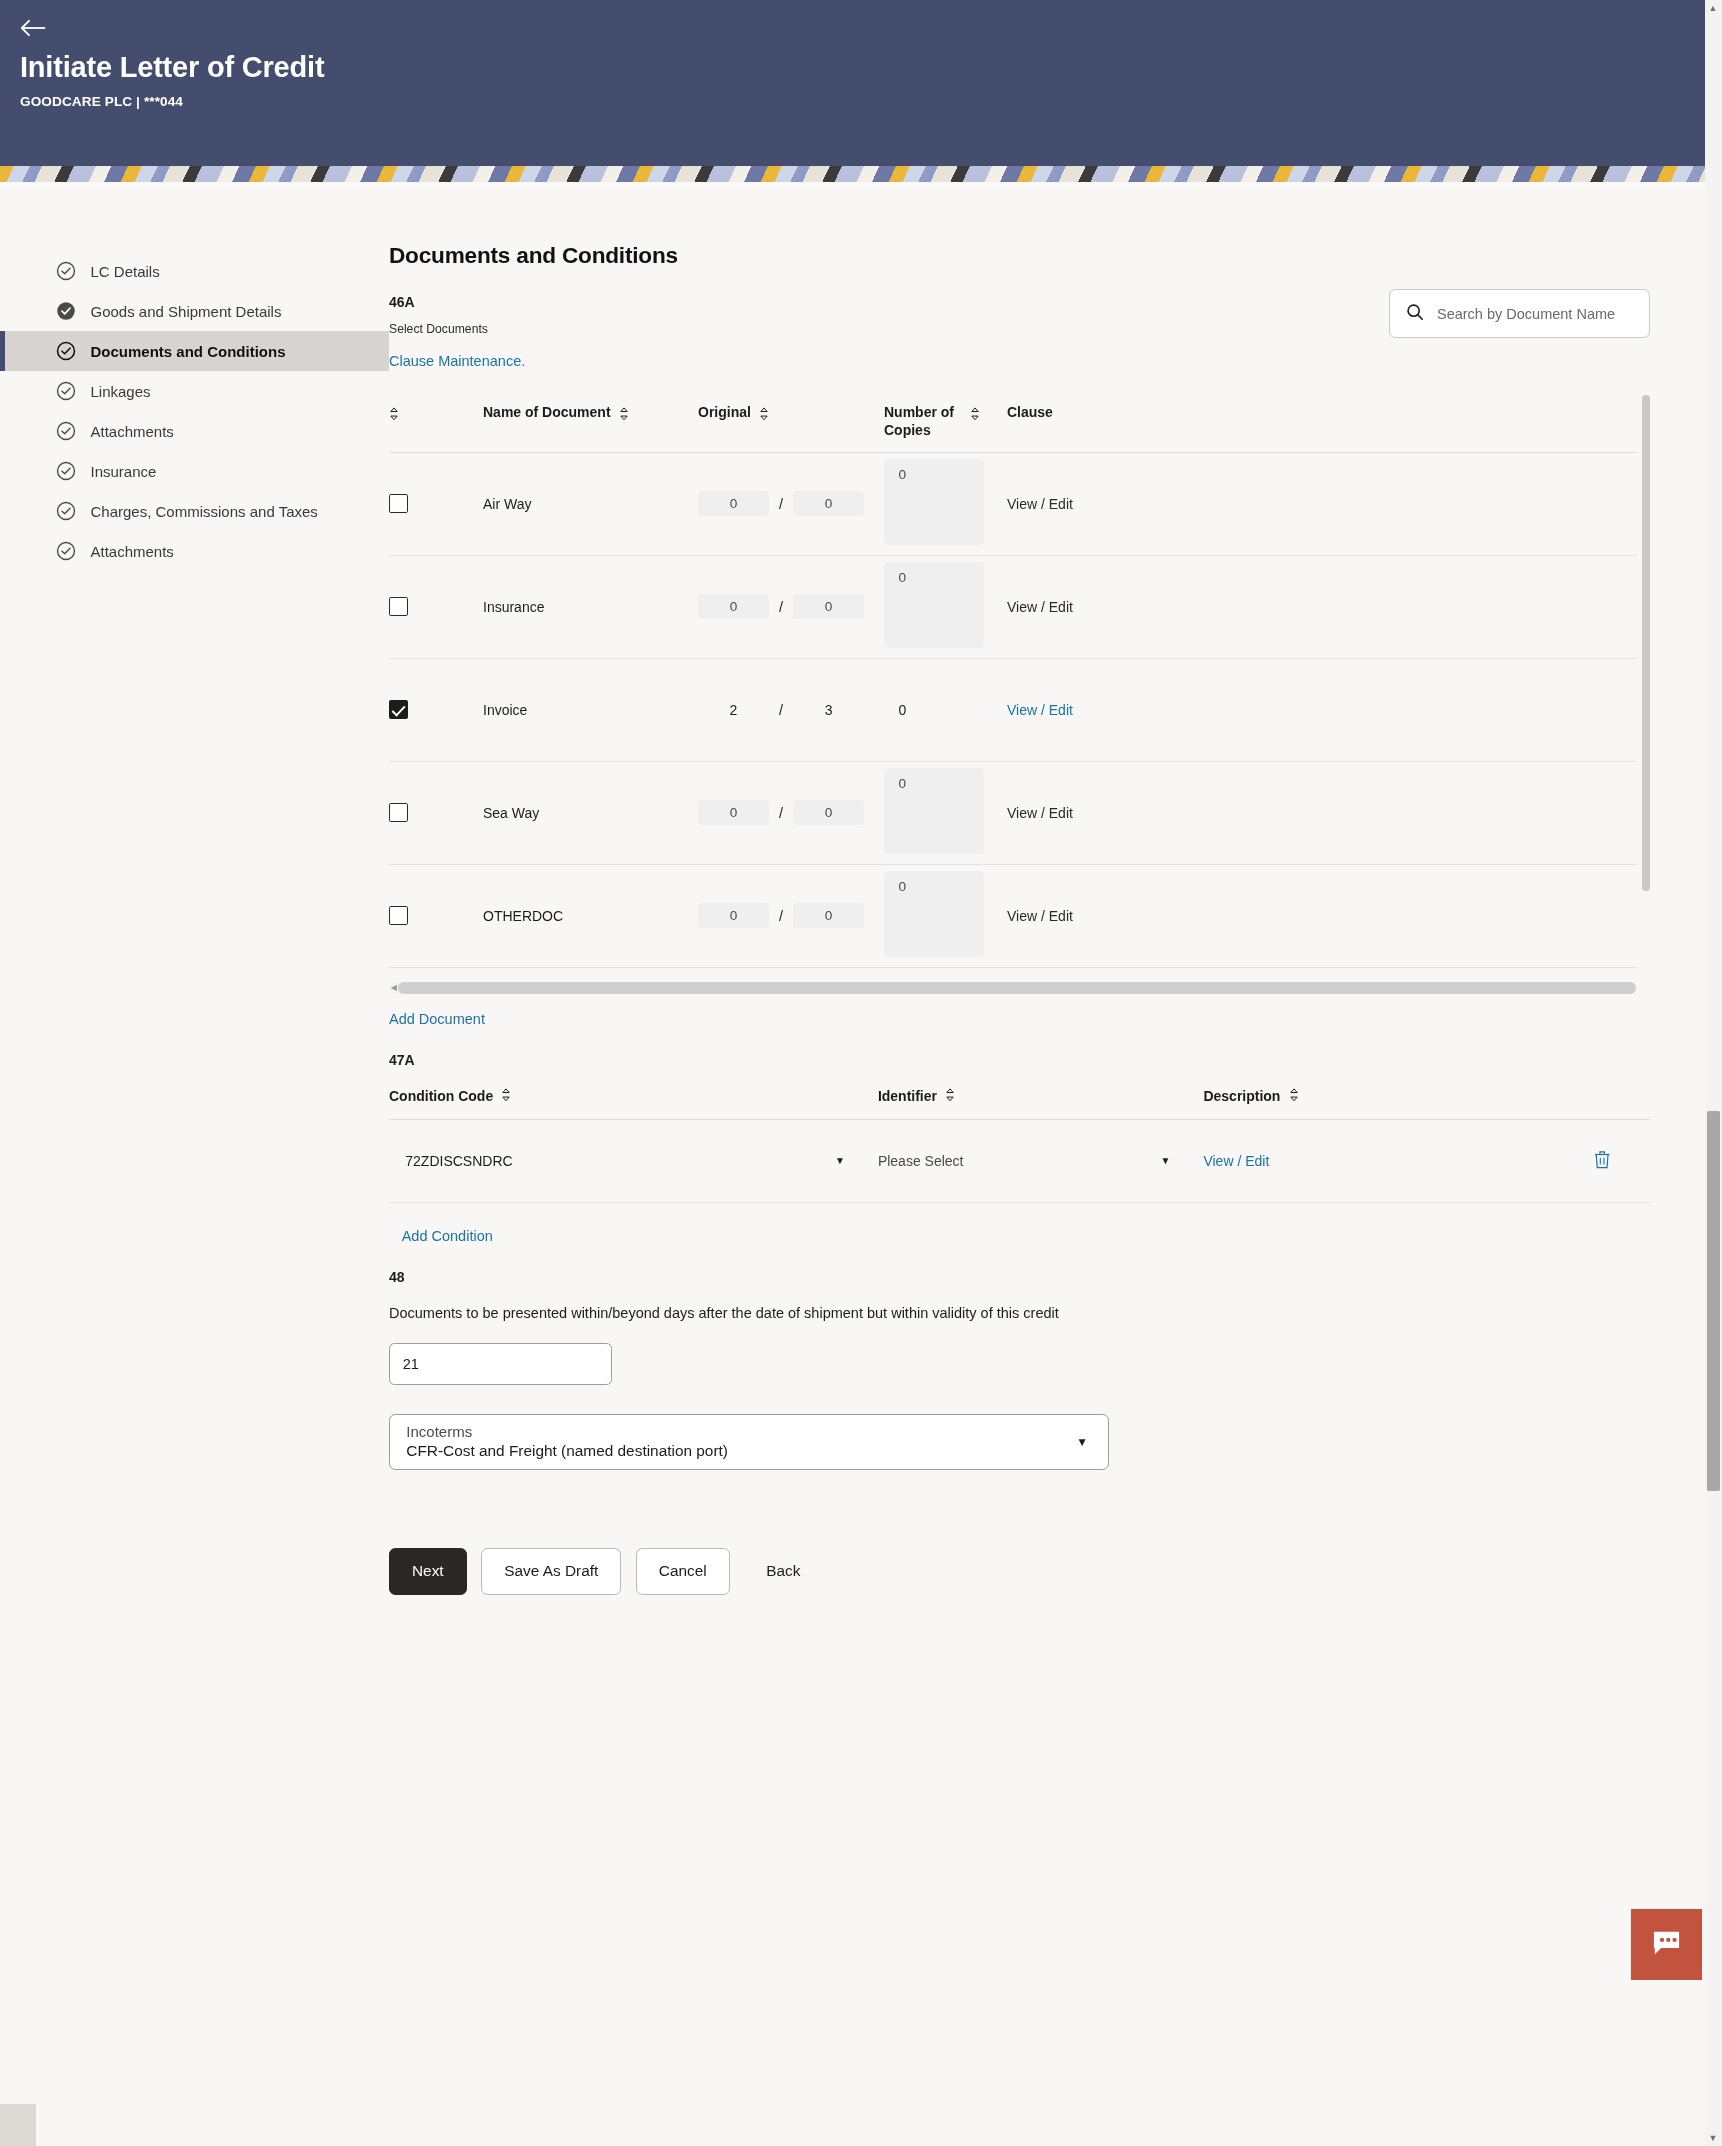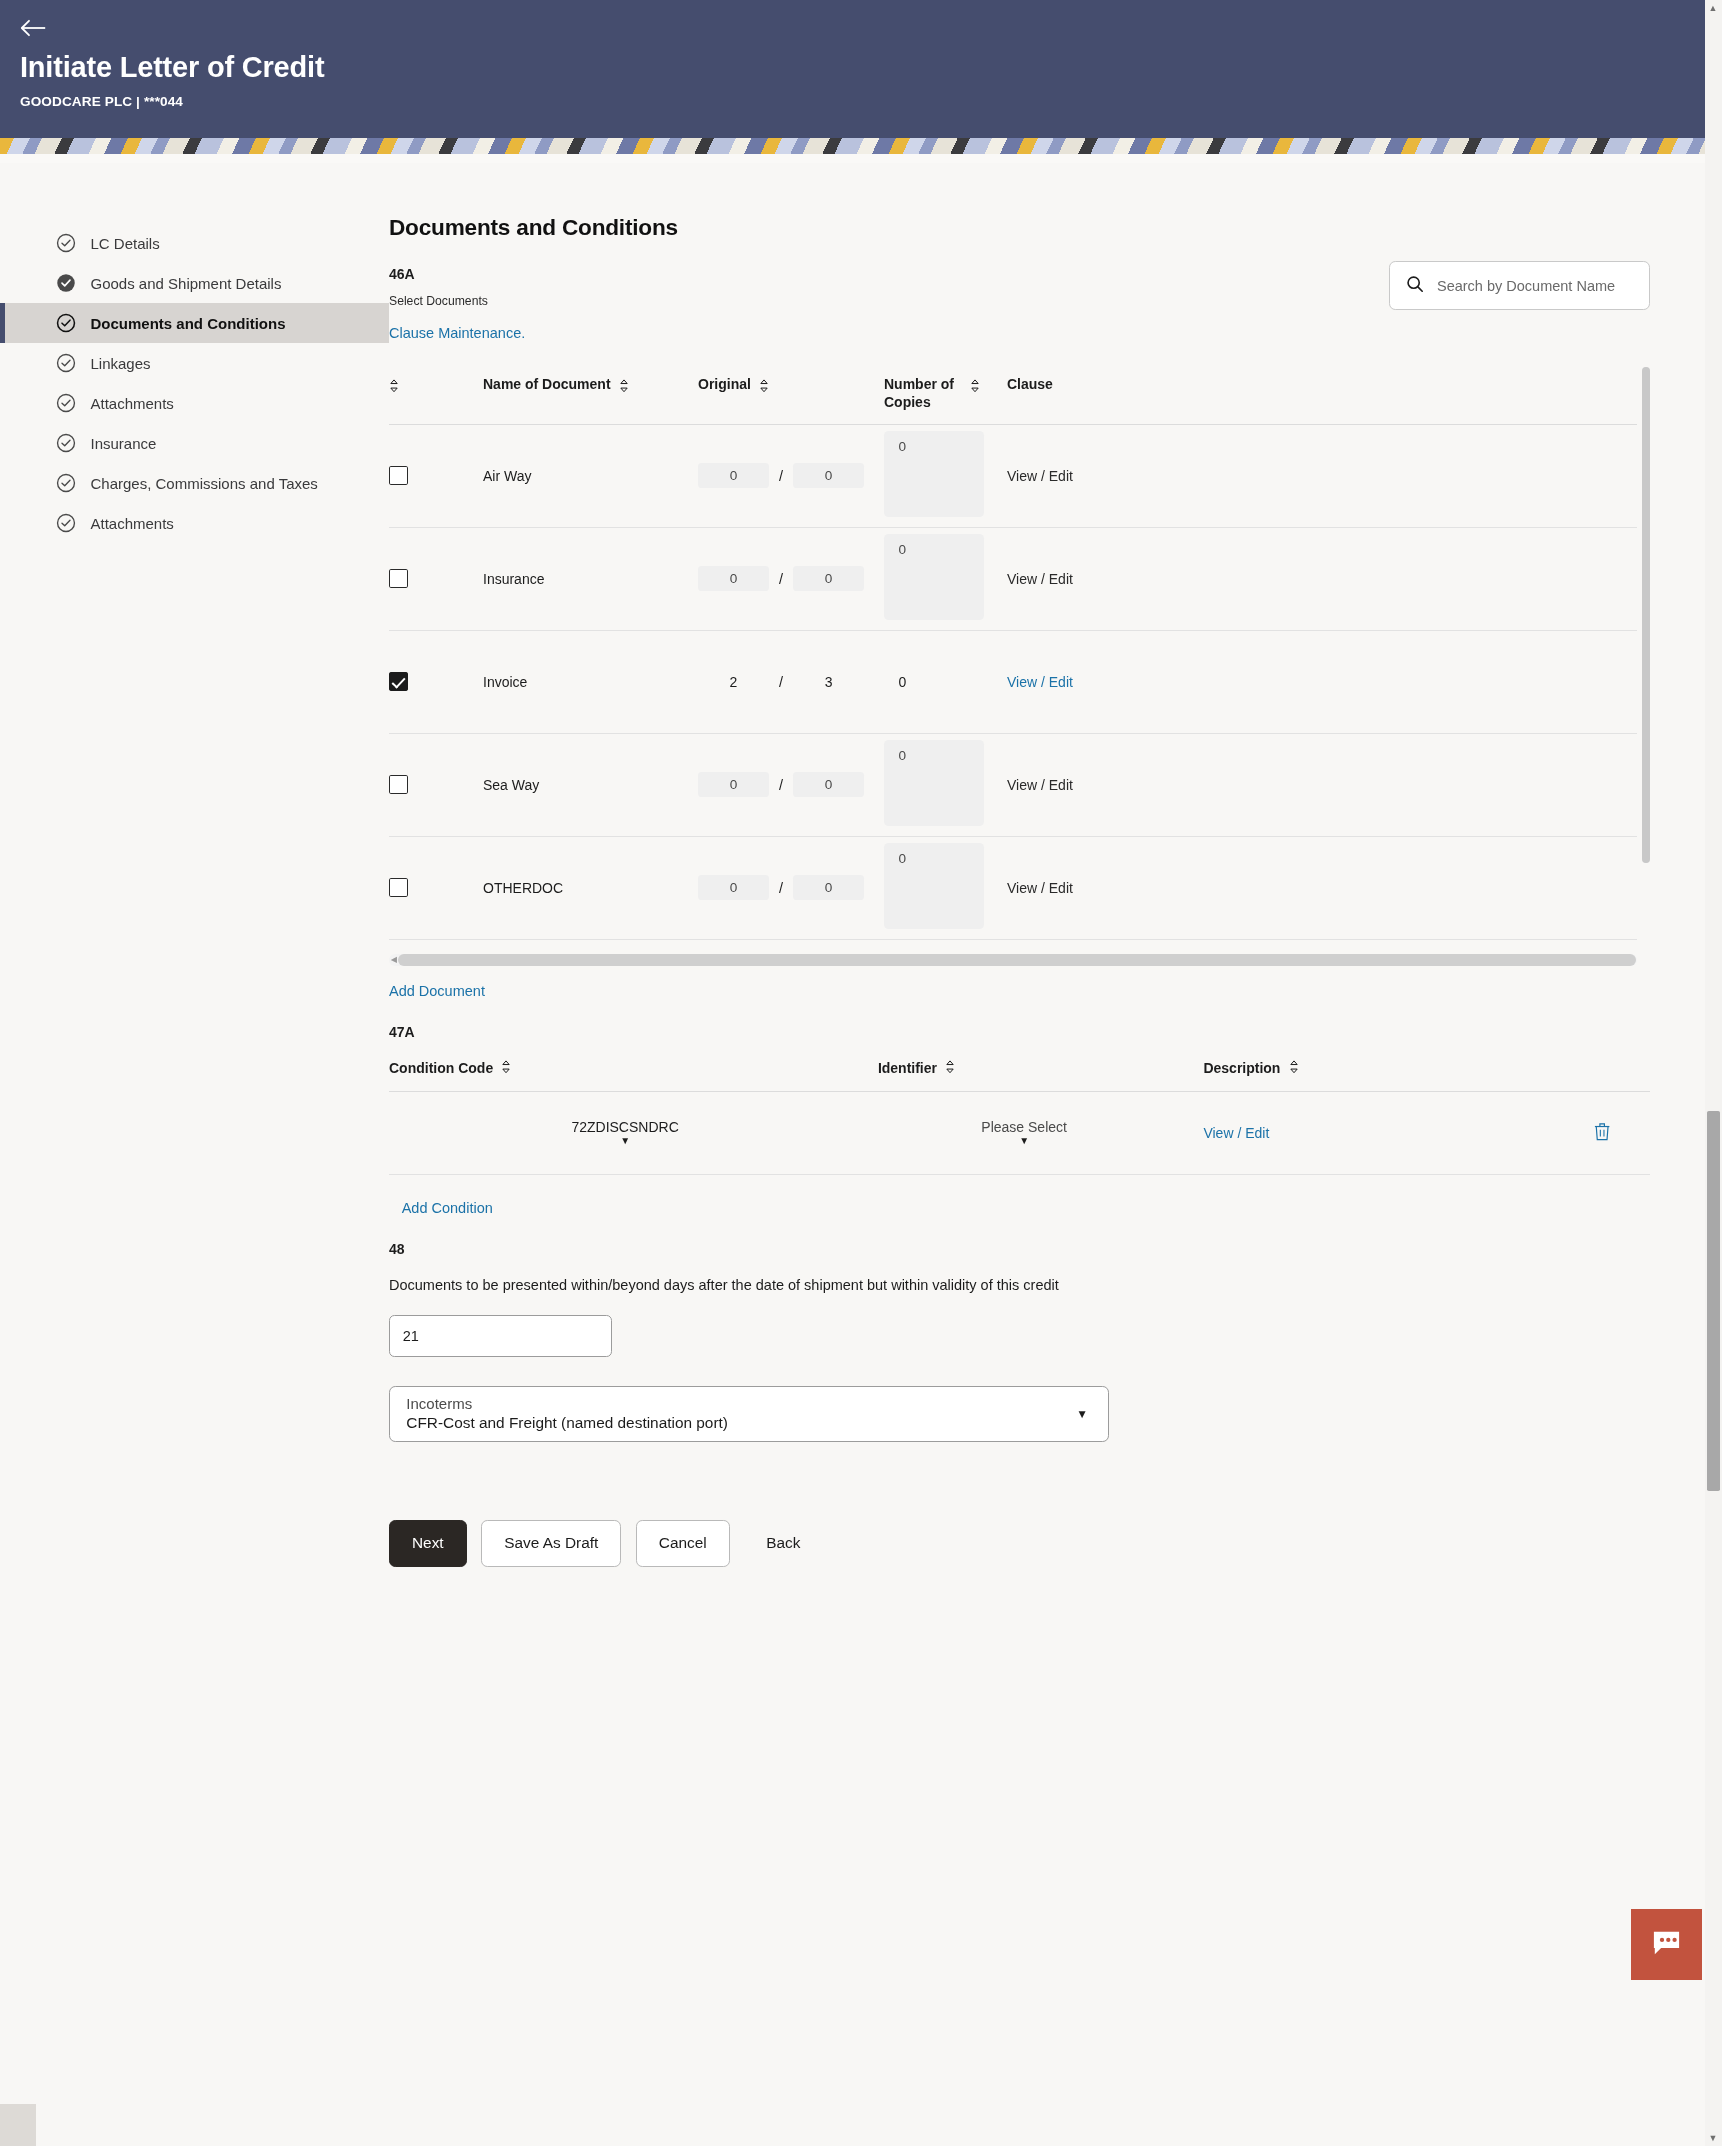--- a/index.html
+++ b/index.html
@@ -7,21 +7,21 @@
     width: 1722px;
     background: #f8f7f5;
     font-family: "Liberation Sans", sans-serif;
     color: #1c1c1c;
   }
   body { position: relative; width: 1722px; height: 2147px; overflow: hidden; }
 
   
   .app-header {
     position: relative;
-    height: 138px;
+    height: 166px;
     background: #454d6e;
     padding: 12.7px 20px 0 20px;
     color: #ffffff;
   }
   .back-arrow {
     width: 38px; height: 31px;
     display: flex; align-items: center;
     cursor: pointer;
   }
   .back-arrow svg { display:block; }
@@ -277,21 +277,20 @@
     height: 83px;
   }
   .cc-code { width: 416px; }
   .cc-ident{ width: 277px; }
   .cc-desc { width: 271px; }
   .cc-del  { width: 109px; }
   .select-like {
     display: flex; align-items: center; justify-content: space-between;
     padding-right: 33px;
     cursor: pointer;
-    flex-direction: column;
   }
   .select-like .val { color: #1c1c1c; font-size: 14px; }
   .select-like .val.placeholder { color: #4a4a4a; }
   .caret { font-size: 10px; color: #1c1c1c; }
   .trash { cursor: pointer; display:block; }
 
   
   .long-label { font-size: 14.5px; color: #1c1c1c; margin-top: 20px; }
   .days-input {
     margin-top: 22px;

